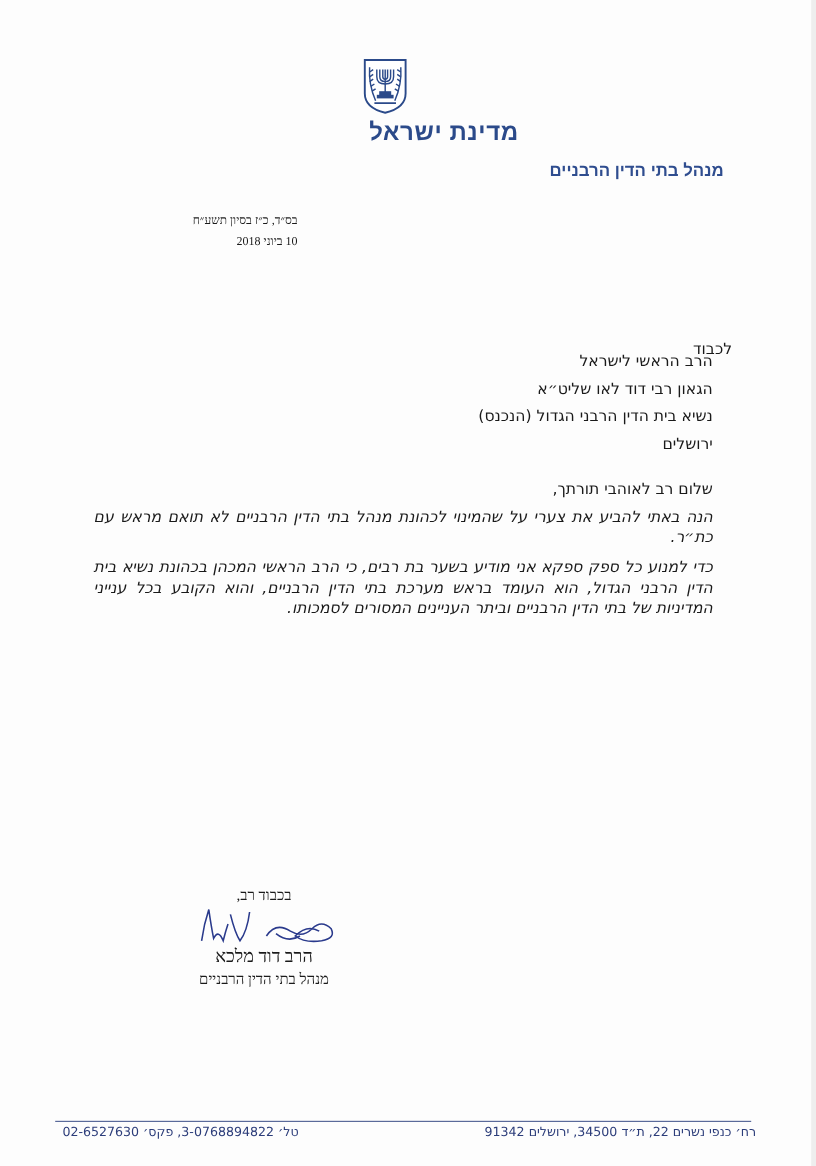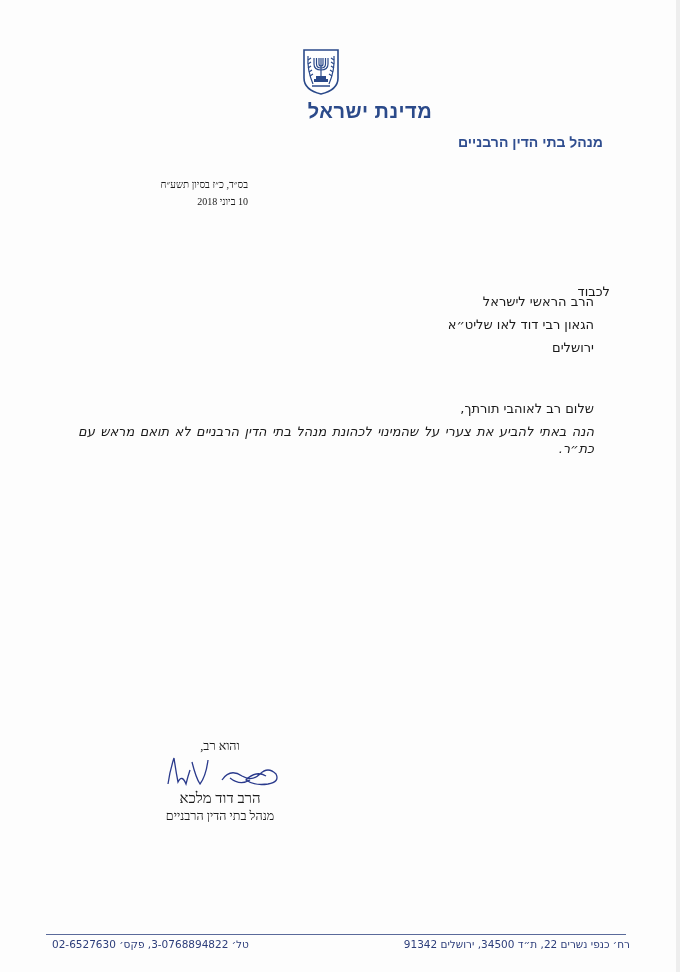--- a/index.html
+++ b/index.html
@@ -80,30 +80,32 @@
 <div class="abs date-block">
   <div>בס״ד, כ״ז בסיון תשע״ח</div>
   <div>10 ביוני 2018</div>
 </div>
 
 <div class="abs text salutation">לכבוד</div>
 
 <div class="abs text addressee">
   <div>הרב הראשי לישראל</div>
   <div>הגאון רבי דוד לאו שליט״א</div>
+  <div>נשיא בית הדין הרבני הגדול (הנכנס)</div>
   <div>ירושלים</div>
 </div>
 
 <div class="abs text greeting">שלום רב לאוהבי תורתך,</div>
 
 <div class="abs text body-text">
   <p>הנה באתי להביע את צערי על שהמינוי לכהונת מנהל בתי הדין הרבניים לא תואם מראש עם כת״ר.</p>
+  <p>כדי למנוע כל ספק ספקא אני מודיע בשער בת רבים, כי הרב הראשי המכהן בכהונת נשיא בית הדין הרבני הגדול, הוא העומד בראש מערכת בתי הדין הרבניים, והוא הקובע בכל ענייני המדיניות של בתי הדין הרבניים וביתר העניינים המסורים לסמכותו.</p>
 </div>
 
-<div class="abs signoff">והוא רב,</div>
+<div class="abs signoff">בכבוד רב,</div>
 
 <div class="abs signature">
   <svg width="130" height="40" viewBox="0 0 130 40">
     <g fill="none" stroke="#2a3a8c" stroke-width="1.3">
       <path d="M8 32 Q10 18 14 6 Q16 20 18 30 Q22 22 26 32 Q28 24 30 18"></path>
       <path d="M32 10 Q36 26 40 32 Q46 24 48 8"></path>
       <path d="M62 28 Q70 16 82 24 Q92 30 100 22 Q108 14 116 22 Q120 30 108 32 Q94 34 86 28 Q96 18 106 24"></path>
       <path d="M70 26 Q80 34 90 28"></path>
     </g>
   </svg>

